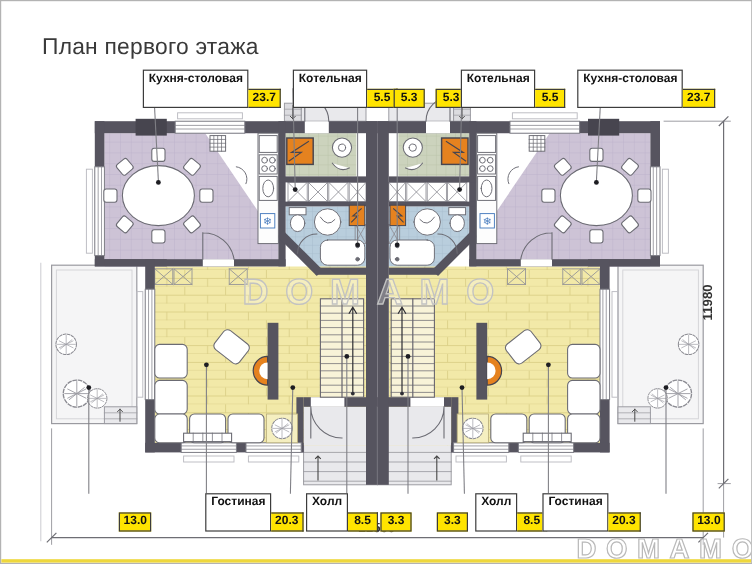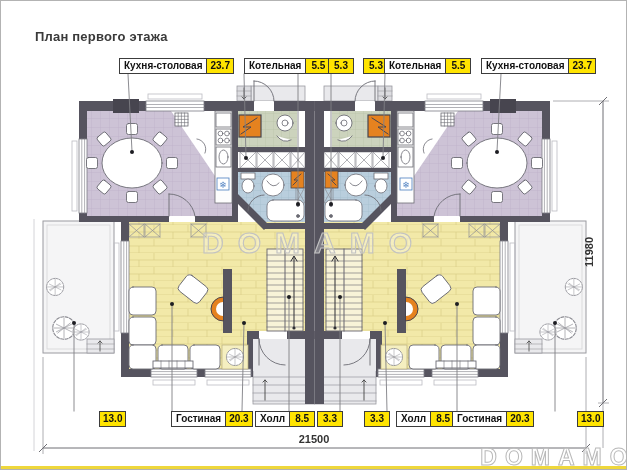--- a/index.html
+++ b/index.html
@@ -3,27 +3,27 @@
 <meta charset="utf-8">
 <style>
   html,body{margin:0;padding:0;background:#e8e8e8;}
   .page{
     position:relative;width:627px;height:470px;background:#ffffff;
     border:1px solid #b3b3b3;box-sizing:border-box;overflow:hidden;
     font-family:"Liberation Sans","DejaVu Sans",sans-serif;
   }
   .bottom-accent{position:absolute;left:0;bottom:0;width:100%;height:3px;background:#eed73c;}
   .page-title{
-    position:absolute;left:34px;top:28px;font-size:13px;font-weight:bold;color:#3a3a3a;
+    position:absolute;left:34px;top:28px;font-size:19px;font-weight:normal;color:#3a3a3a;
     letter-spacing:.2px;white-space:nowrap;
   }
   .plan-svg{position:absolute;left:0;top:0;}
   .co{position:absolute;display:flex;align-items:stretch;font-size:10px;font-weight:bold;color:#111;line-height:12px;white-space:nowrap;padding-left:40px;}
   .co .lbl{background:#fff;border:1px solid #3c3c3c;padding:1px 4px;}
-  .co .val{background:#ffe400;border:1px solid #3c3c3c;padding:1px 3px;min-width:18px;text-align:center;}
+  .co .val{background:#ffe400;border:1px solid #3c3c3c;padding:1px 3px;min-width:18px;text-align:center;margin-top:16px;}
   .co .lbl + .val{border-left:none;}
 </style>
 </head>
 <body>
 
 <div class="page">
 
   <div class="page-title">План первого этажа</div>
 
   <svg class="plan-svg" width="627" height="470" viewBox="0 0 627 470" xmlns="http://www.w3.org/2000/svg" xmlns:xlink="http://www.w3.org/1999/xlink">

